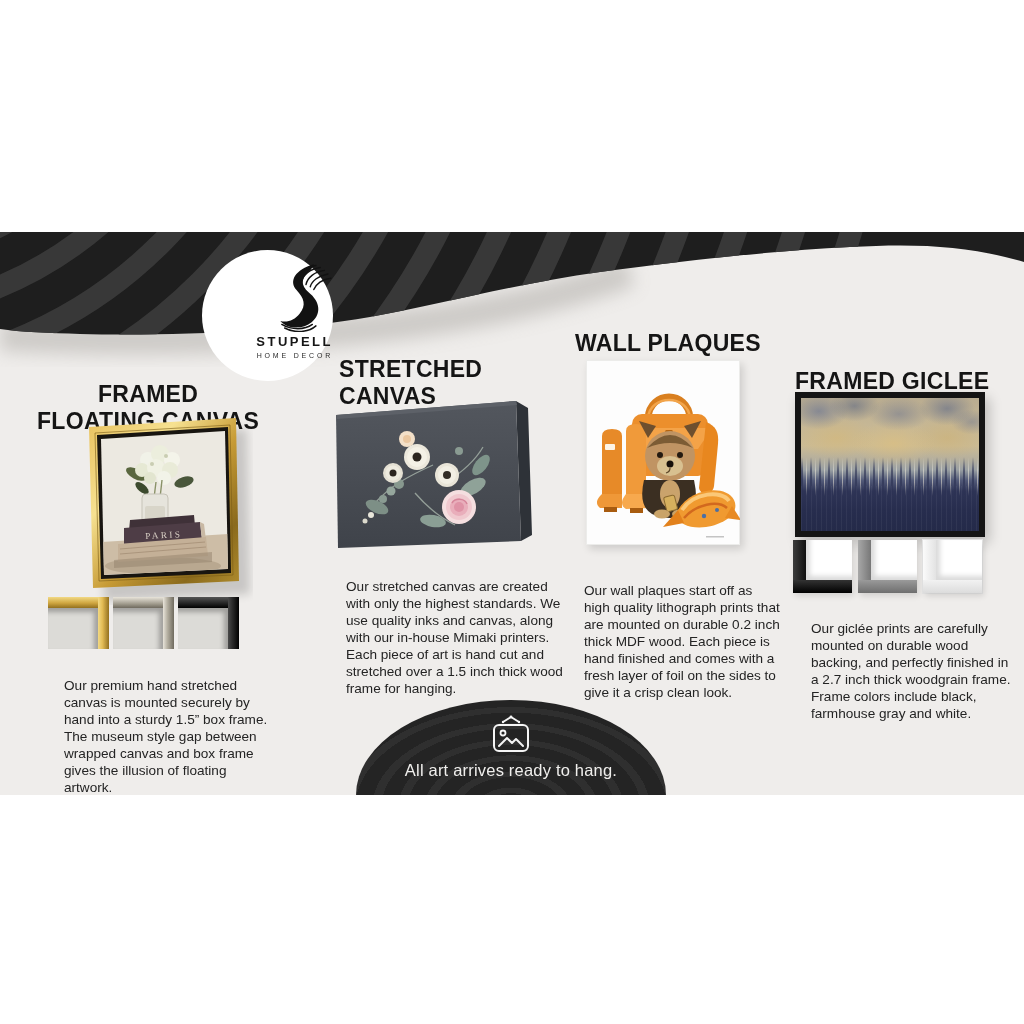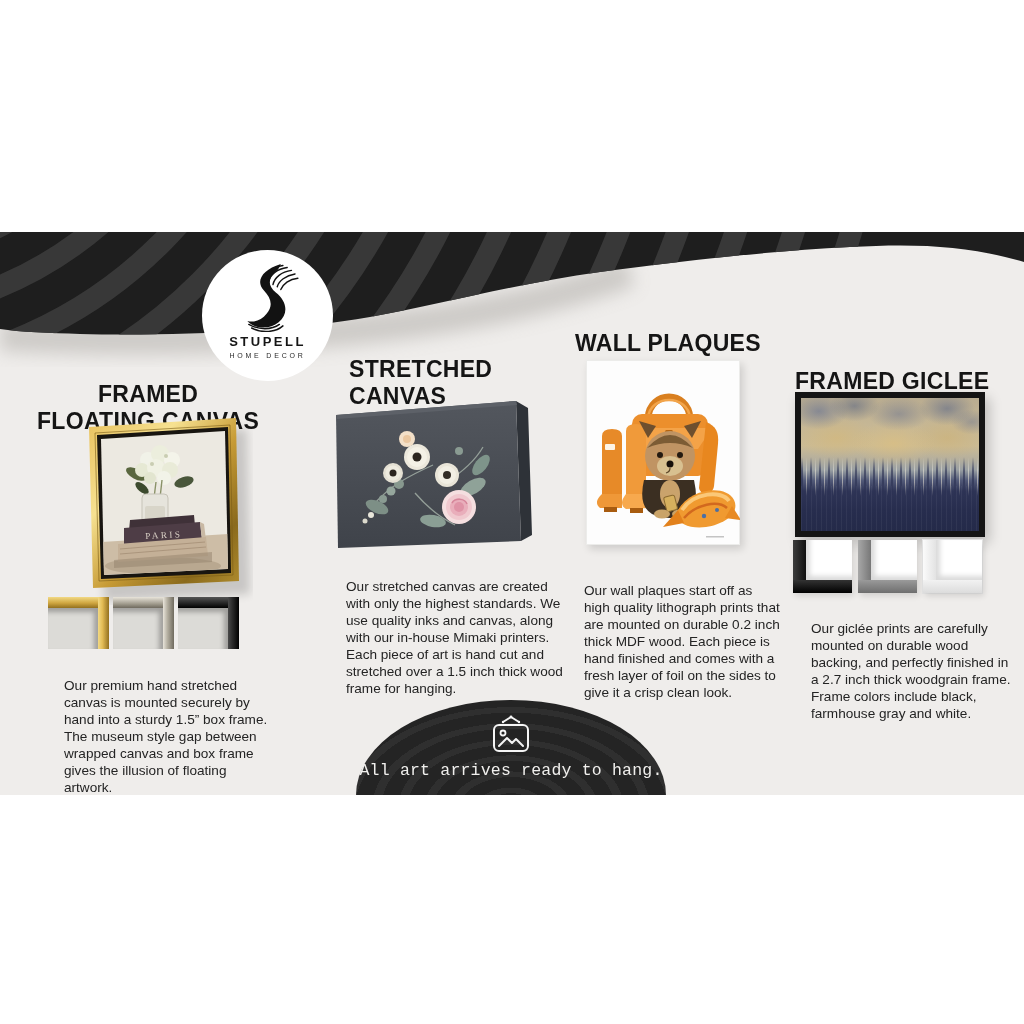--- a/index.html
+++ b/index.html
@@ -2,21 +2,21 @@
 <html><head>
 <meta charset="utf-8">
 <style>
   html,body{margin:0;padding:0;background:#ffffff;}
   .stage{position:relative;width:1024px;height:1024px;background:#ffffff;overflow:hidden;
          font-family:"Liberation Sans",sans-serif;}
   .band{position:absolute;left:0;top:232px;width:1024px;height:563px;background:#efedeb;}
   .wave-svg{position:absolute;left:0;top:232px;width:1024px;height:150px;}
   
   .logo{position:absolute;left:202px;top:250px;width:131px;height:131px;border-radius:50%;
-        background:#ffffff;display:flex;flex-direction:column;align-items:center;padding-top:10px;box-sizing:border-box;}
+        background:#ffffff;display:flex;flex-direction:column;align-items:flex-end;padding-top:10px;box-sizing:border-box;}
   .brand-name{font-size:13px;font-weight:600;letter-spacing:2.5px;color:#161616;margin-top:2px;}
   .brand-tagline{font-size:7px;letter-spacing:2.8px;color:#2a2a2a;margin-top:3px;}
   
   .title{position:absolute;font-size:23px;line-height:27px;font-weight:700;letter-spacing:.3px;color:#151515;}
   .title span{display:block;}
   .desc{position:absolute;font-size:13.6px;line-height:17px;color:#242424;margin:16px;}
   
   .art-svg{position:absolute;}
   .plaque{position:absolute;left:586px;top:360px;width:154px;height:185px;background:#fdfdfd;
           box-shadow:3px 4px 8px rgba(0,0,0,.14), inset 0 0 0 1px #ececea;}
@@ -56,21 +56,21 @@
   .swatch4 .bar-b{position:absolute;left:0;right:0;bottom:0;height:13px;}
   .swatch4 .canvas4{position:absolute;left:13px;bottom:13px;top:0;right:0;background:#ffffff;
                     box-shadow:inset 4px -4px 5px rgba(0,0,0,.15);}
   .blk-l{background:linear-gradient(90deg,#3c3c3c,#101010);} .blk-b{background:linear-gradient(0deg,#000,#333);}
   .gry-l{background:linear-gradient(90deg,#a8a8a8,#777);}   .gry-b{background:linear-gradient(0deg,#6e6e6e,#9a9a9a);}
   .wht-l{background:linear-gradient(90deg,#fbfbfb,#e3e3e3);} .wht-b{background:linear-gradient(0deg,#dcdcdc,#f2f2f2);}
   .swatch4.white-frame{box-shadow:2px 3px 6px rgba(0,0,0,.12), 0 0 0 1px #e5e5e5;}
   
   .dome{position:absolute;left:356px;top:700px;width:310px;height:95px;background-color:#242424;
         border-radius:155px 155px 0 0 / 95px 95px 0 0;display:flex;flex-direction:column;align-items:center;
-        background-image:repeating-radial-gradient(ellipse 420px 260px at 50% 115%, rgba(255,255,255,.05) 0 9px, rgba(255,255,255,0) 9px 26px);font-family:Liberation Mono, monospace;}
+        background-image:repeating-radial-gradient(ellipse 420px 260px at 50% 115%, rgba(255,255,255,.05) 0 9px, rgba(255,255,255,0) 9px 26px);}
   .dome-text{color:#f0efed;font-size:16.5px;letter-spacing:.2px;margin-top:5px;}
 </style>
 </head>
 <body>
 
 <div class="stage">
 
   <div class="band"></div>
 
   <svg class="wave-svg" viewBox="0 0 1024 150">
@@ -193,21 +193,21 @@
         <div class="canvas-area"></div>
           <div class="bar-h blackf-h"></div>
           <div class="bar-v blackf-v"></div>
       </div>
     </div>
 
     <p class="desc" style="left:48px;top:661px;width:210px;">Our premium hand stretched canvas is mounted securely by hand into a sturdy 1.5” box frame. The museum style gap between wrapped canvas and box frame gives the illusion of floating artwork.</p>
   </div>
 
   <div>
-    <h2 class="title" style="left:349px;top:337px;">
+    <h2 class="title" style="left:339px;top:337px;">
       <span>STRETCHED</span>
       <span>CANVAS</span>
     </h2>
 
     <svg class="art-svg" style="left:330px;top:395px;" width="205" height="160" viewBox="0 0 205 160">
       <defs>
         <linearGradient id="dk1" x1="0" y1="0" x2="0" y2="1">
           <stop offset="0" stop-color="#53575e"></stop>
             <stop offset="1" stop-color="#3f434a"></stop>
         </linearGradient>

